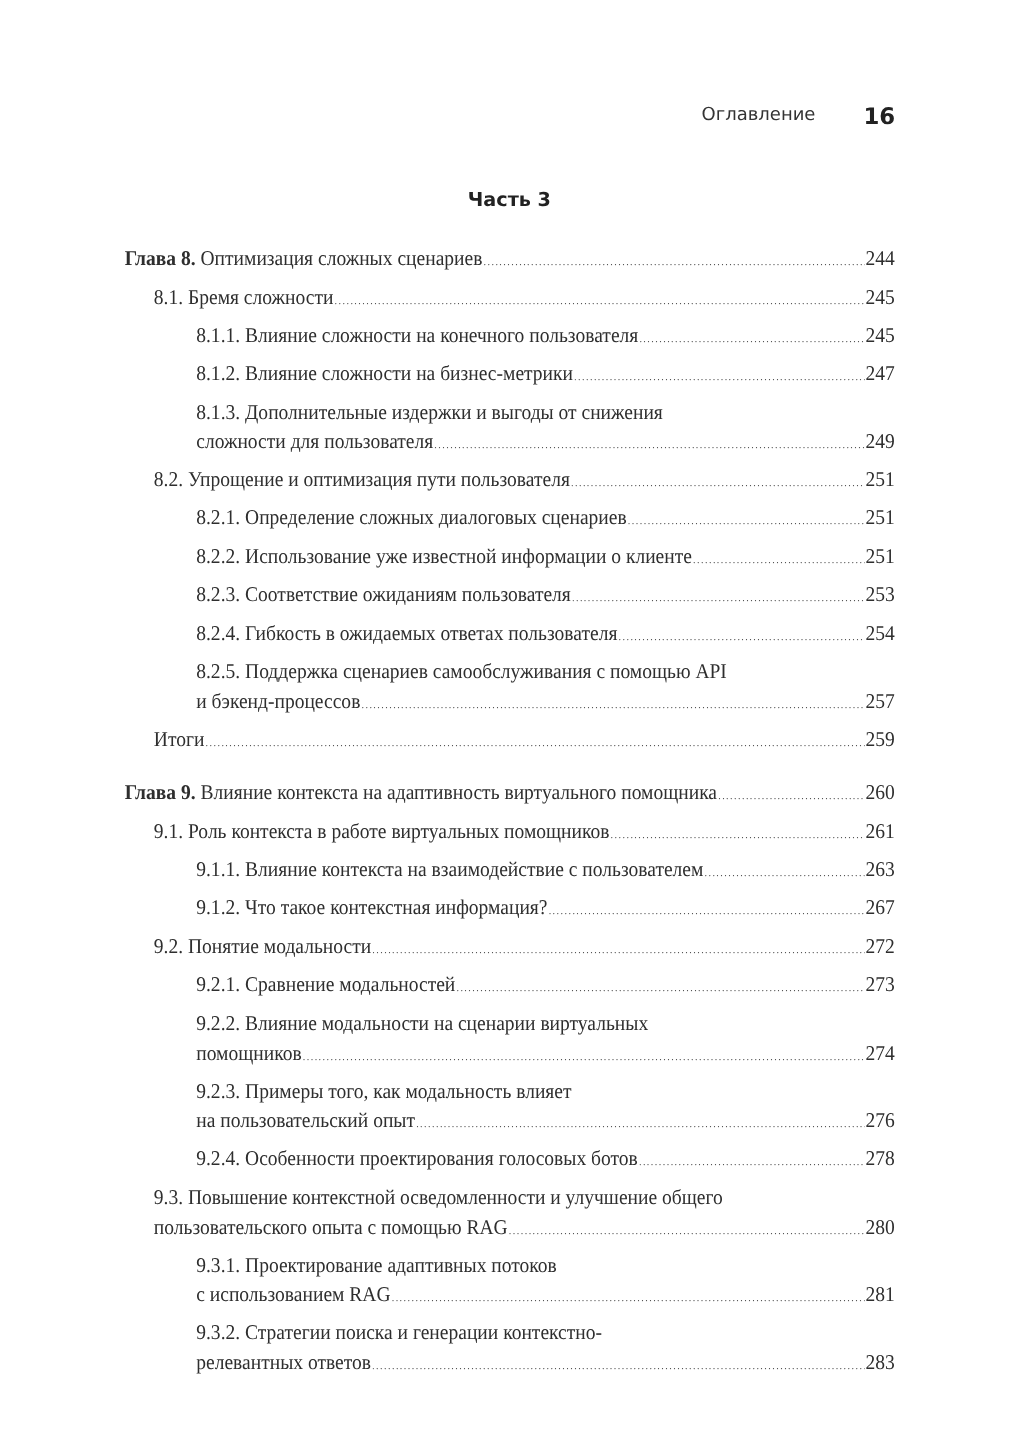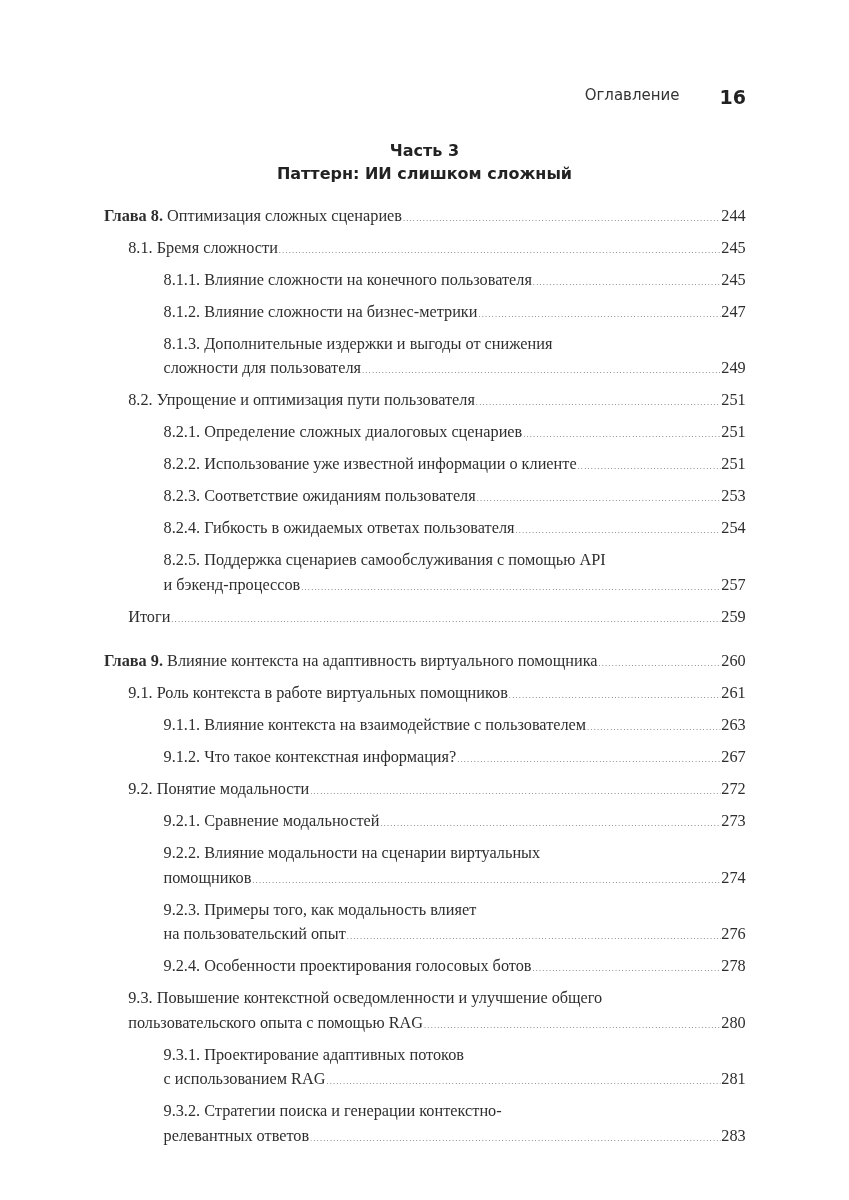--- a/index.html
+++ b/index.html
@@ -4,21 +4,21 @@
   <style>
     html, body { margin: 0; padding: 0; background: #ffffff; }
     body { width: 849px; height: 1200px; position: relative; overflow: hidden; color: #2a2a2a; }
     .running-head {
       position: absolute; top: 86px; right: 103px;
       font-family: "DejaVu Sans", sans-serif; font-size: 15px; color: #333;
       display: flex; align-items: flex-start; gap: 40px;
     }
     .running-head .pg { font-weight: bold; font-size: 19px; color: #222; }
     .part-title {
-      position: absolute; top: 139px; left: 0; width: 849px; text-align: center;
+      position: absolute; top: 155px; left: 0; width: 849px; text-align: center;
       font-family: "DejaVu Sans", sans-serif; font-weight: bold; font-size: 16px; color: #222;
       line-height: 23px;
     }
     .toc {
       position: absolute; left: 104px; width: 642px; top: 198px;
       font-family: "Liberation Serif", serif; font-size: 17.5px; color: #2e2e2e;
       transform: scaleX(0.93); transform-origin: left top;
     }
     .toc { width: 690px; }
     .entry { position: relative; line-height: 24.5px; }
@@ -40,21 +40,20 @@
 </head>
 <body>
 
 <div class="running-head">
   <span>Оглавление</span>
   <span class="pg">16</span>
 </div>
 
 <div class="part-title">
   <div>Часть 3</div>
-  <div>Паттерн: ИИ слишком сложный</div>
 </div>
 
 <div class="toc" id="toc">
     <div class="entry ch">
       <div class="line">
         <span class="txt"><span class="bold">Глава 8.</span> <span>Оптимизация сложных сценариев</span></span>
         <span class="dots"></span>
         <span class="num">244</span>
       </div>
     </div>

